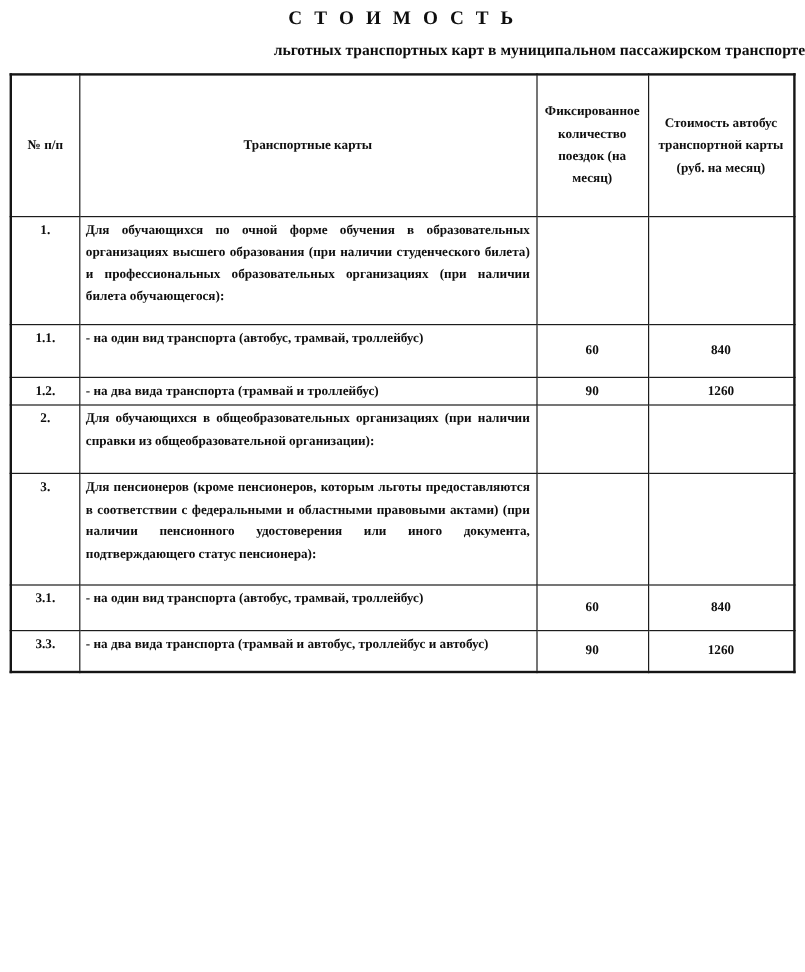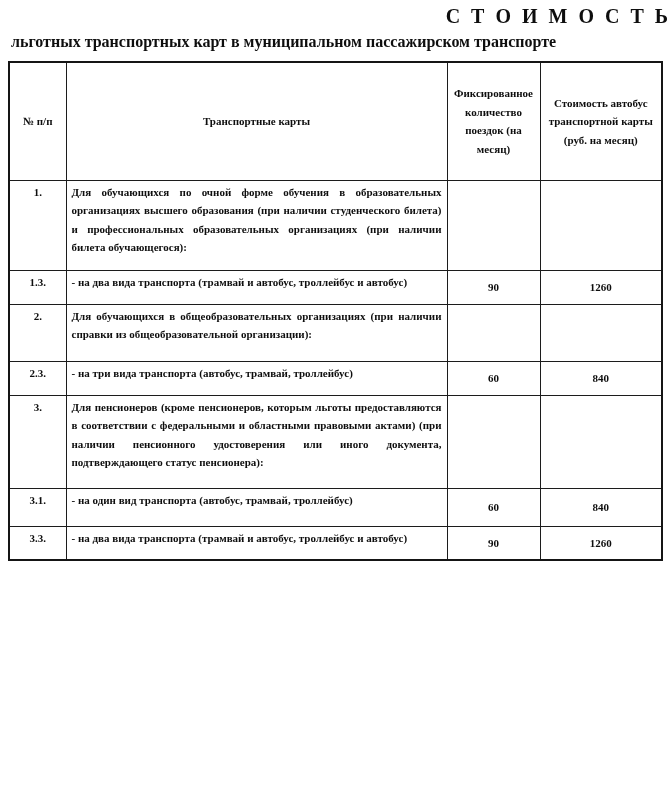--- a/index.html
+++ b/index.html
@@ -13,30 +13,30 @@
     font-family: "Liberation Serif", serif;
     color: #0e0e0e;
     overflow: hidden;
   }
   .doc {
     width: 671px;
     box-sizing: border-box;
     padding-top: 3px;
   }
   .title {
-    text-align: right;
+    text-align: center;
     font-weight: bold;
-    font-size: 20px;
+    font-size: 16px;
     letter-spacing: 3px;
     line-height: 26px;
   }
   .subtitle {
-    text-align: left;
+    text-align: right;
     font-weight: bold;
-    font-size: 16px;
+    font-size: 13px;
     line-height: 24px;
     margin-top: 1px;
     padding-left: 11px;
   }
   table.cost-table {
     border-collapse: collapse;
     table-layout: fixed;
     width: 653px;
     margin: 7px auto 0 auto;
     border: 2px solid #151515;
@@ -106,37 +106,37 @@
         <th>Стоимость автобус транспортной карты (руб. на месяц)</th>
       </tr>
     </thead>
     <tbody>
       <tr class="justify h-90">
         <td class="cell-num">1.</td>
         <td class="cell-desc">Для обучающихся по очной форме обучения в образовательных организациях высшего образования (при наличии студенческого билета) и профессиональных образовательных организациях (при наличии билета обучающегося):</td>
         <td class="cell-val"></td>
         <td class="cell-val"></td>
       </tr>
-      <tr class="h-34">
-        <td class="cell-num">1.3.</td>
-        <td class="cell-desc">- на два вида транспорта (трамвай и автобус, троллейбус и автобус)</td>
+      <tr class="justify h-44">
+        <td class="cell-num">1.1.</td>
+        <td class="cell-desc">- на один вид транспорта (автобус, трамвай, троллейбус)</td>
+        <td class="cell-val">60</td>
+        <td class="cell-val">840</td>
+      </tr>
+      <tr class="h-22">
+        <td class="cell-num">1.2.</td>
+        <td class="cell-desc">- на два вида транспорта (трамвай и троллейбус)</td>
         <td class="cell-val">90</td>
         <td class="cell-val">1260</td>
       </tr>
       <tr class="justify h-57">
         <td class="cell-num">2.</td>
         <td class="cell-desc">Для обучающихся в общеобразовательных организациях (при наличии справки из общеобразовательной организации):</td>
         <td class="cell-val"></td>
         <td class="cell-val"></td>
-      </tr>
-      <tr class="justify h-34">
-        <td class="cell-num">2.3.</td>
-        <td class="cell-desc">- на три вида транспорта (автобус, трамвай, троллейбус)</td>
-        <td class="cell-val">60</td>
-        <td class="cell-val">840</td>
       </tr>
       <tr class="justify h-93">
         <td class="cell-num">3.</td>
         <td class="cell-desc">Для пенсионеров (кроме пенсионеров, которым льготы предоставляются в соответствии с федеральными и областными правовыми актами) (при наличии пенсионного удостоверения или иного документа, подтверждающего статус пенсионера):</td>
         <td class="cell-val"></td>
         <td class="cell-val"></td>
       </tr>
       <tr class="justify h-38">
         <td class="cell-num">3.1.</td>
         <td class="cell-desc">- на один вид транспорта (автобус, трамвай, троллейбус)</td>

